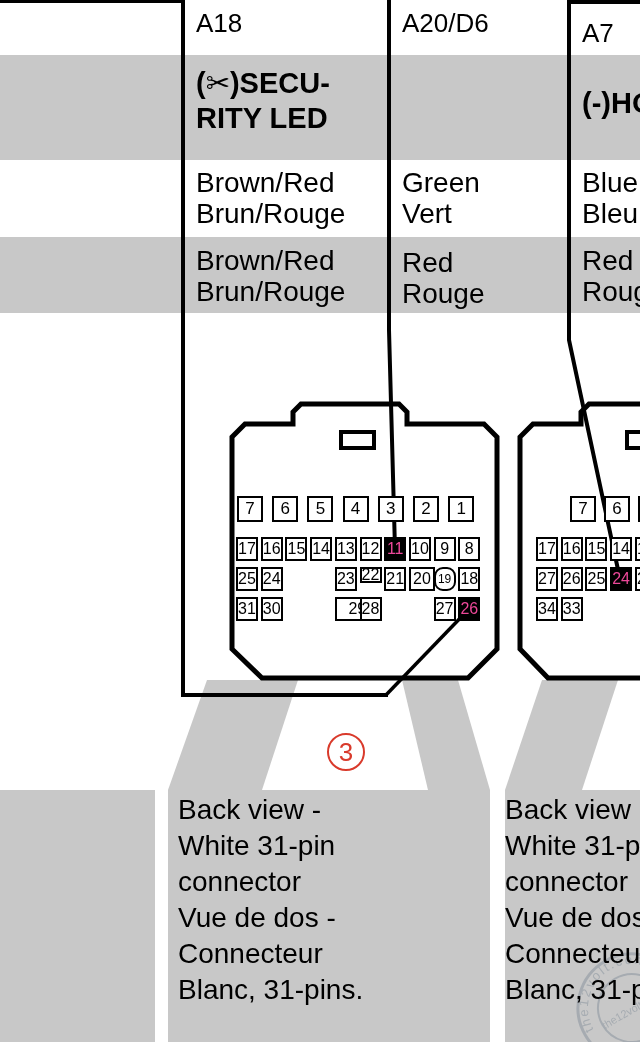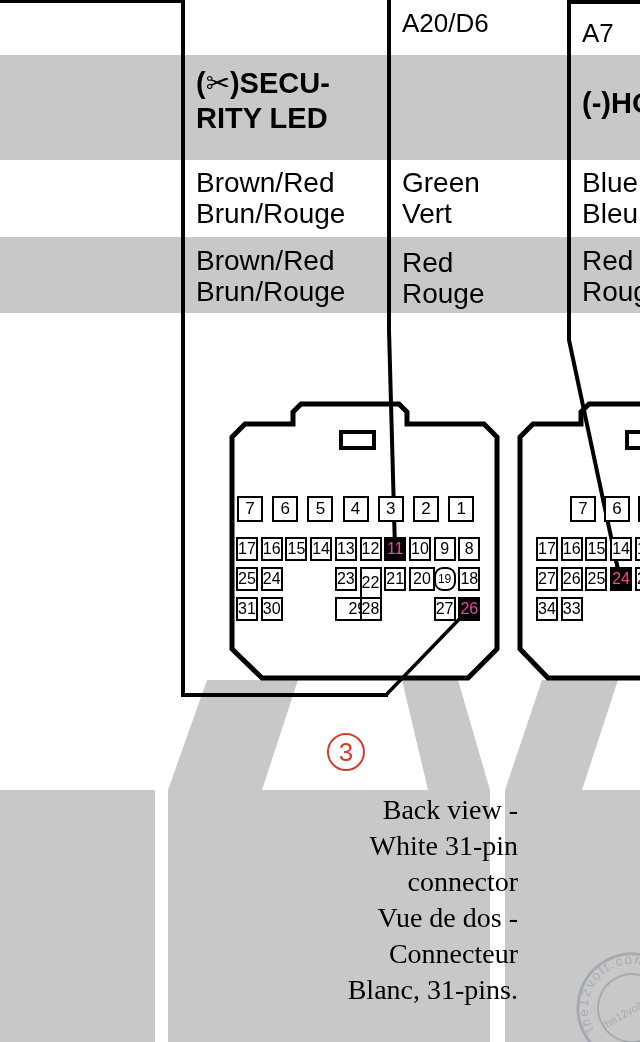--- a/index.html
+++ b/index.html
@@ -28,21 +28,21 @@
   .pin{
     position:absolute;box-sizing:border-box;border:2.5px solid #000;background:#fff;
     display:flex;align-items:center;justify-content:center;color:#000;
   }
   .pin.filled{background:#000;color:#ec4899;}
   .badge{
     position:absolute;left:327px;top:733px;width:38px;height:38px;box-sizing:border-box;
     border:2.5px solid #d93a2b;border-radius:50%;color:#d93a2b;
     display:flex;align-items:center;justify-content:center;font-size:26px;
   }
-  .caption{position:absolute;text-align:right;font-size:28px;line-height:36px;white-space:pre-line;font-family:Liberation Serif, serif;}
+  .caption{position:absolute;text-align:left;font-size:28px;line-height:36px;white-space:pre-line;}
   .caption-center{left:178px;top:792px;width:340px;}
   .caption-right{left:505px;top:792px;width:314px;}
 </style>
 </head>
 <body>
 
 <div class="stage">
 
   <div class="band band-1"></div>
   <div class="band band-2"></div>
@@ -74,20 +74,21 @@
       <circle r="54" fill="none" stroke="#98a0a8" stroke-width="3"></circle>
       <circle r="34" fill="none" stroke="#98a0a8" stroke-width="2"></circle>
       <path id="stamp-path" d="M -44,0 A 44,44 0 1 1 44,0 A 44,44 0 1 1 -44,0" fill="none"></path>
       <text font-size="13" fill="#98a0a8" letter-spacing="2">
         <textPath href="#stamp-path">the12volt.com • the12volt.com •</textPath>
       </text>
       <text y="5" text-anchor="middle" font-size="11" fill="#98a0a8">the12volt.com</text>
     </g>
   </svg>
 
+  <div class="cell cell-id c1 a18-id">A18</div>
   <div class="cell cell-func c1 a18-func">(✂)SECU-
 RITY LED</div>
   <div class="cell c1 a18-w1">Brown/Red
 Brun/Rouge</div>
   <div class="cell c1 a18-w2">Brown/Red
 Brun/Rouge</div>
 
   <div class="cell cell-id c2 a20-id">A20/D6</div>
   <div class="cell c2 a20-w1">Green
 Vert</div>
@@ -115,21 +116,21 @@
       <div class="pin" style="left: 310.1px; top: 537px; width: 22px; height: 24px; font-size: 16px;">14</div>
       <div class="pin" style="left: 334.8px; top: 537px; width: 22px; height: 24px; font-size: 16px;">13</div>
       <div class="pin" style="left: 359.5px; top: 537px; width: 22px; height: 24px; font-size: 16px;">12</div>
       <div class="pin filled" style="left: 384.2px; top: 537px; width: 22px; height: 24px; font-size: 16px;">11</div>
       <div class="pin" style="left: 408.9px; top: 537px; width: 22px; height: 24px; font-size: 16px;">10</div>
       <div class="pin" style="left: 433.6px; top: 537px; width: 22px; height: 24px; font-size: 16px;">9</div>
       <div class="pin" style="left: 458.3px; top: 537px; width: 22px; height: 24px; font-size: 16px;">8</div>
       <div class="pin" style="left: 236px; top: 567px; width: 22px; height: 24px; font-size: 16px;">25</div>
       <div class="pin" style="left: 260.7px; top: 567px; width: 22px; height: 24px; font-size: 16px;">24</div>
       <div class="pin" style="left: 334.8px; top: 567px; width: 22px; height: 24px; font-size: 16px;">23</div>
-      <div class="pin" style="left: 359.5px; top: 567px; width: 22px; height: 32px; font-size: 16px;">22</div>
+      <div class="pin" style="left: 359.5px; top: 567px; width: 22px; height: 16px; font-size: 16px;">22</div>
       <div class="pin" style="left: 384.2px; top: 567px; width: 22px; height: 24px; font-size: 16px;">21</div>
       <div class="pin" style="left: 408.9px; top: 567px; width: 26px; height: 24px; font-size: 16px;">20</div>
       <div class="pin" style="left: 433.6px; top: 567px; width: 22px; height: 24px; font-size: 12px; border-radius: 9px;">19</div>
       <div class="pin" style="left: 458.3px; top: 567px; width: 22px; height: 24px; font-size: 16px;">18</div>
       <div class="pin" style="left: 236px; top: 597px; width: 22px; height: 24px; font-size: 16px;">31</div>
       <div class="pin" style="left: 260.7px; top: 597px; width: 22px; height: 24px; font-size: 16px;">30</div>
       <div class="pin" style="left: 334.8px; top: 597px; width: 45px; height: 24px; font-size: 16px;">29</div>
       <div class="pin" style="left: 359.5px; top: 597px; width: 22px; height: 24px; font-size: 16px;">28</div>
       <div class="pin" style="left: 433.6px; top: 597px; width: 22px; height: 24px; font-size: 16px;">27</div>
       <div class="pin filled" style="left: 458.3px; top: 597px; width: 22px; height: 24px; font-size: 16px;">26</div>

